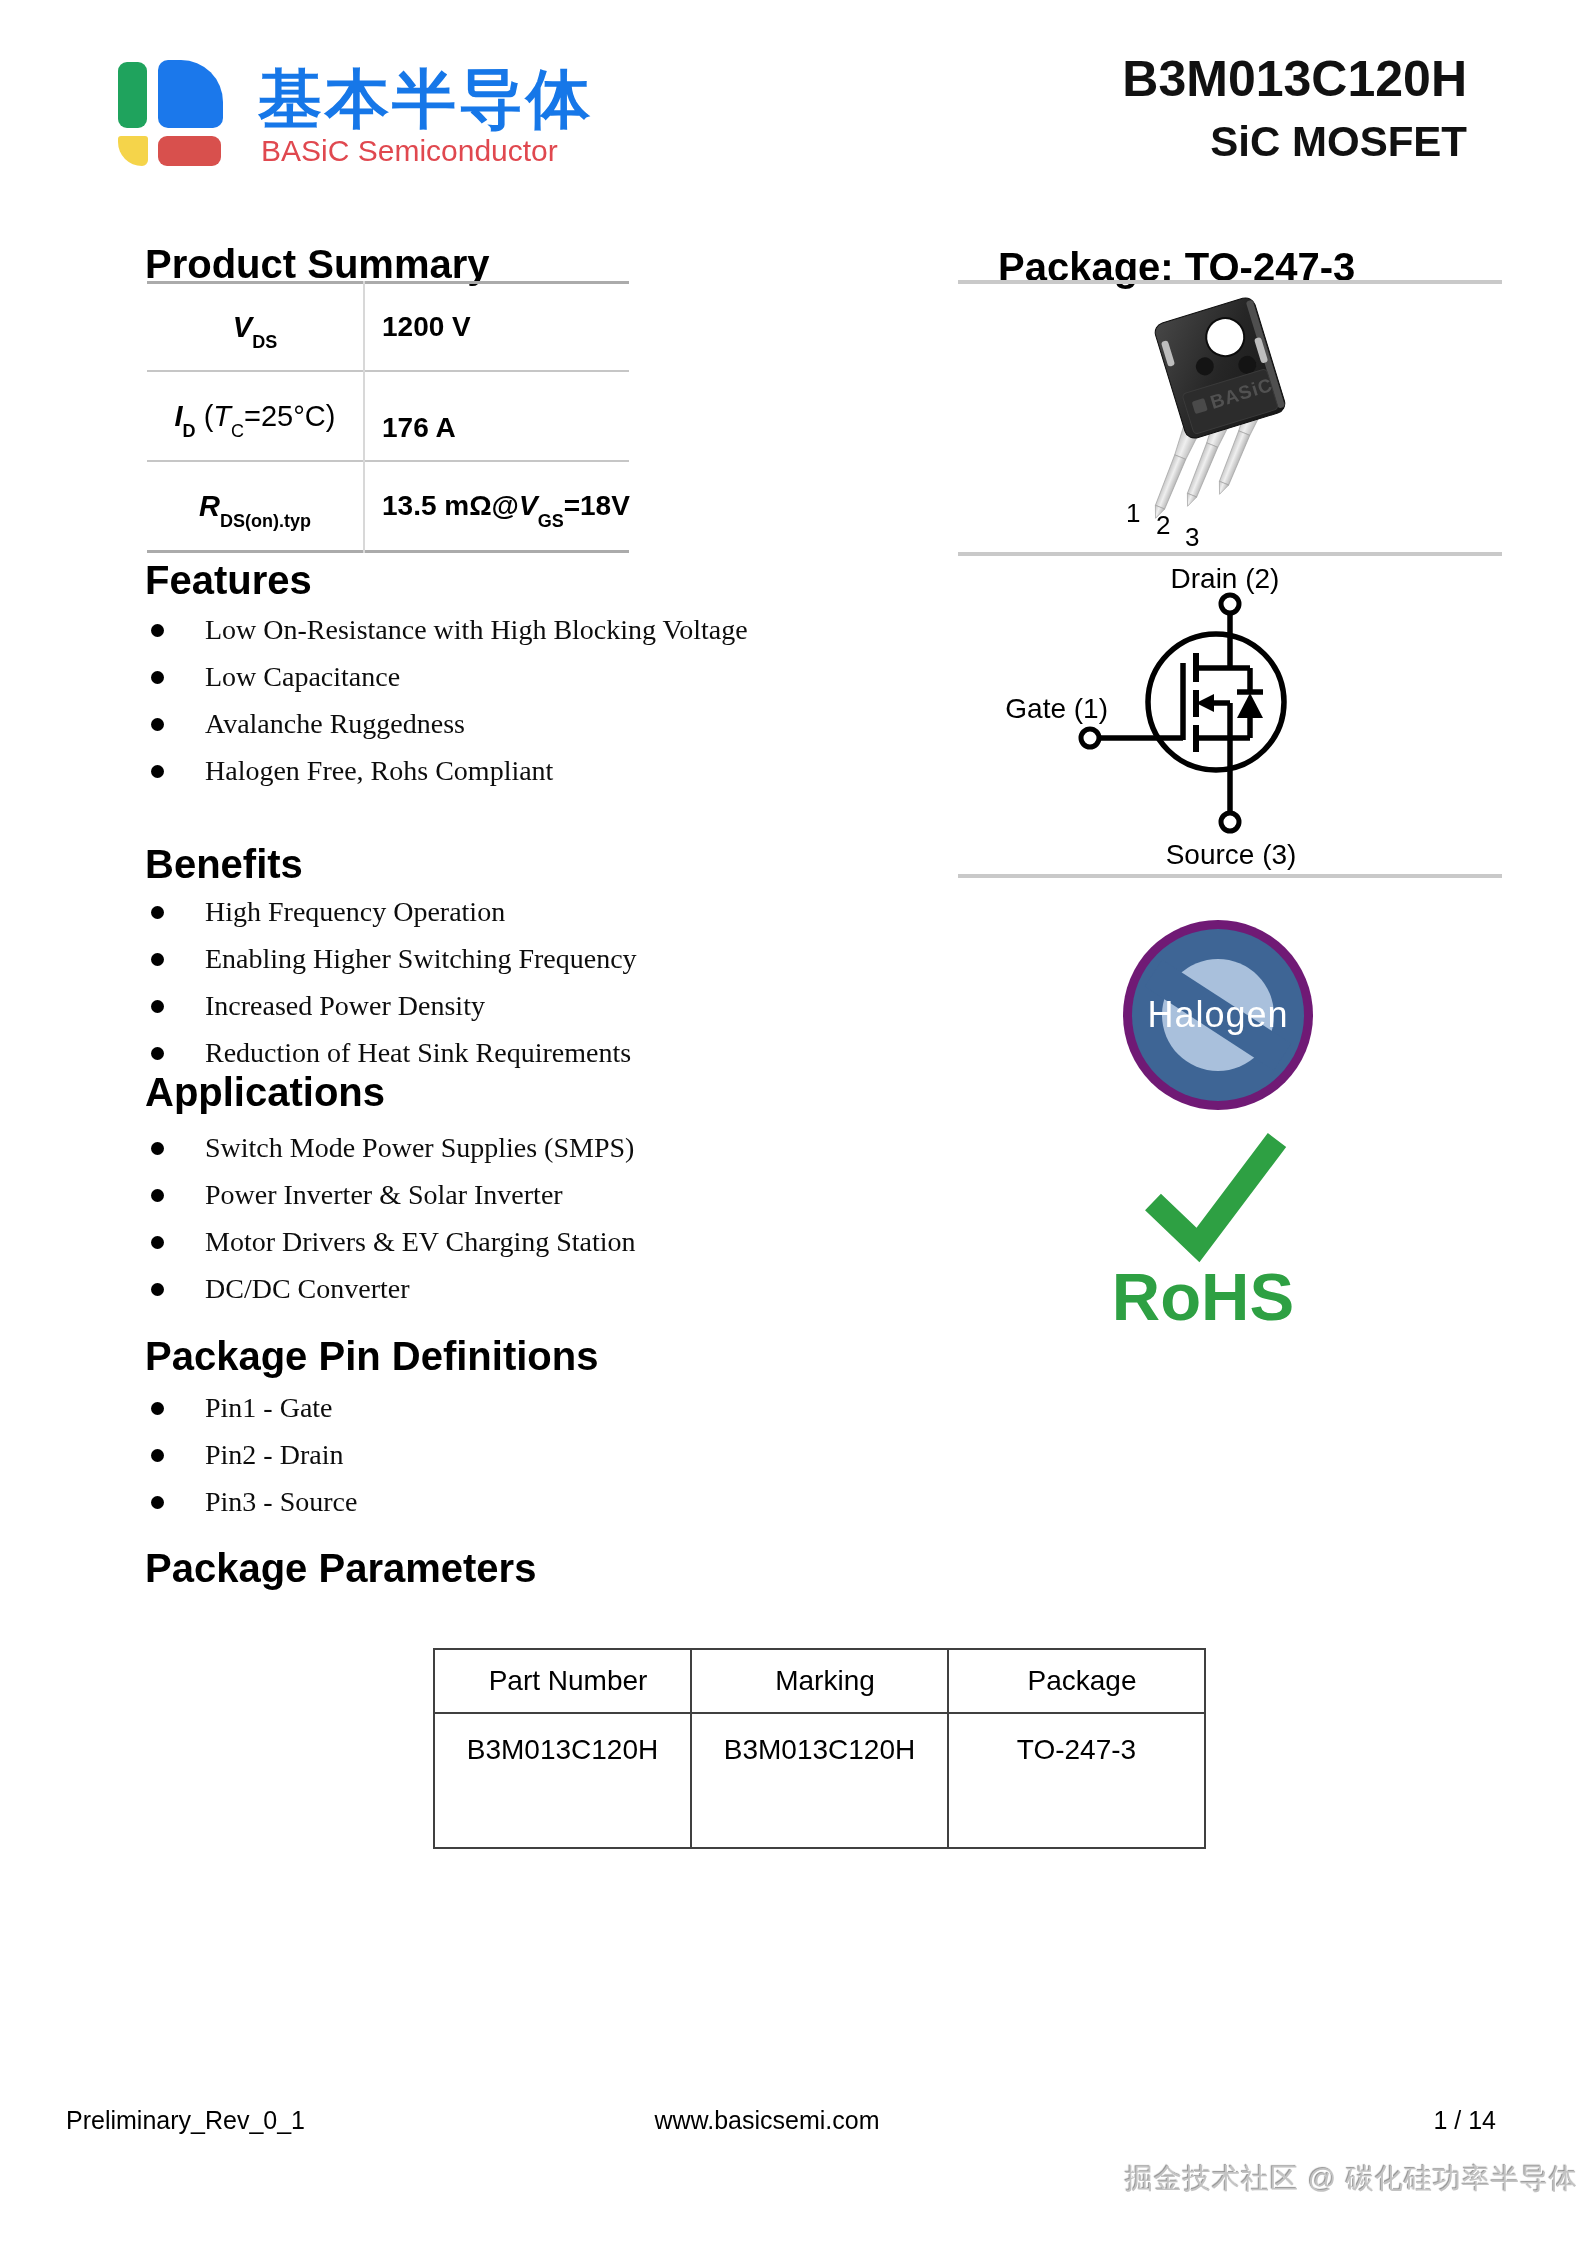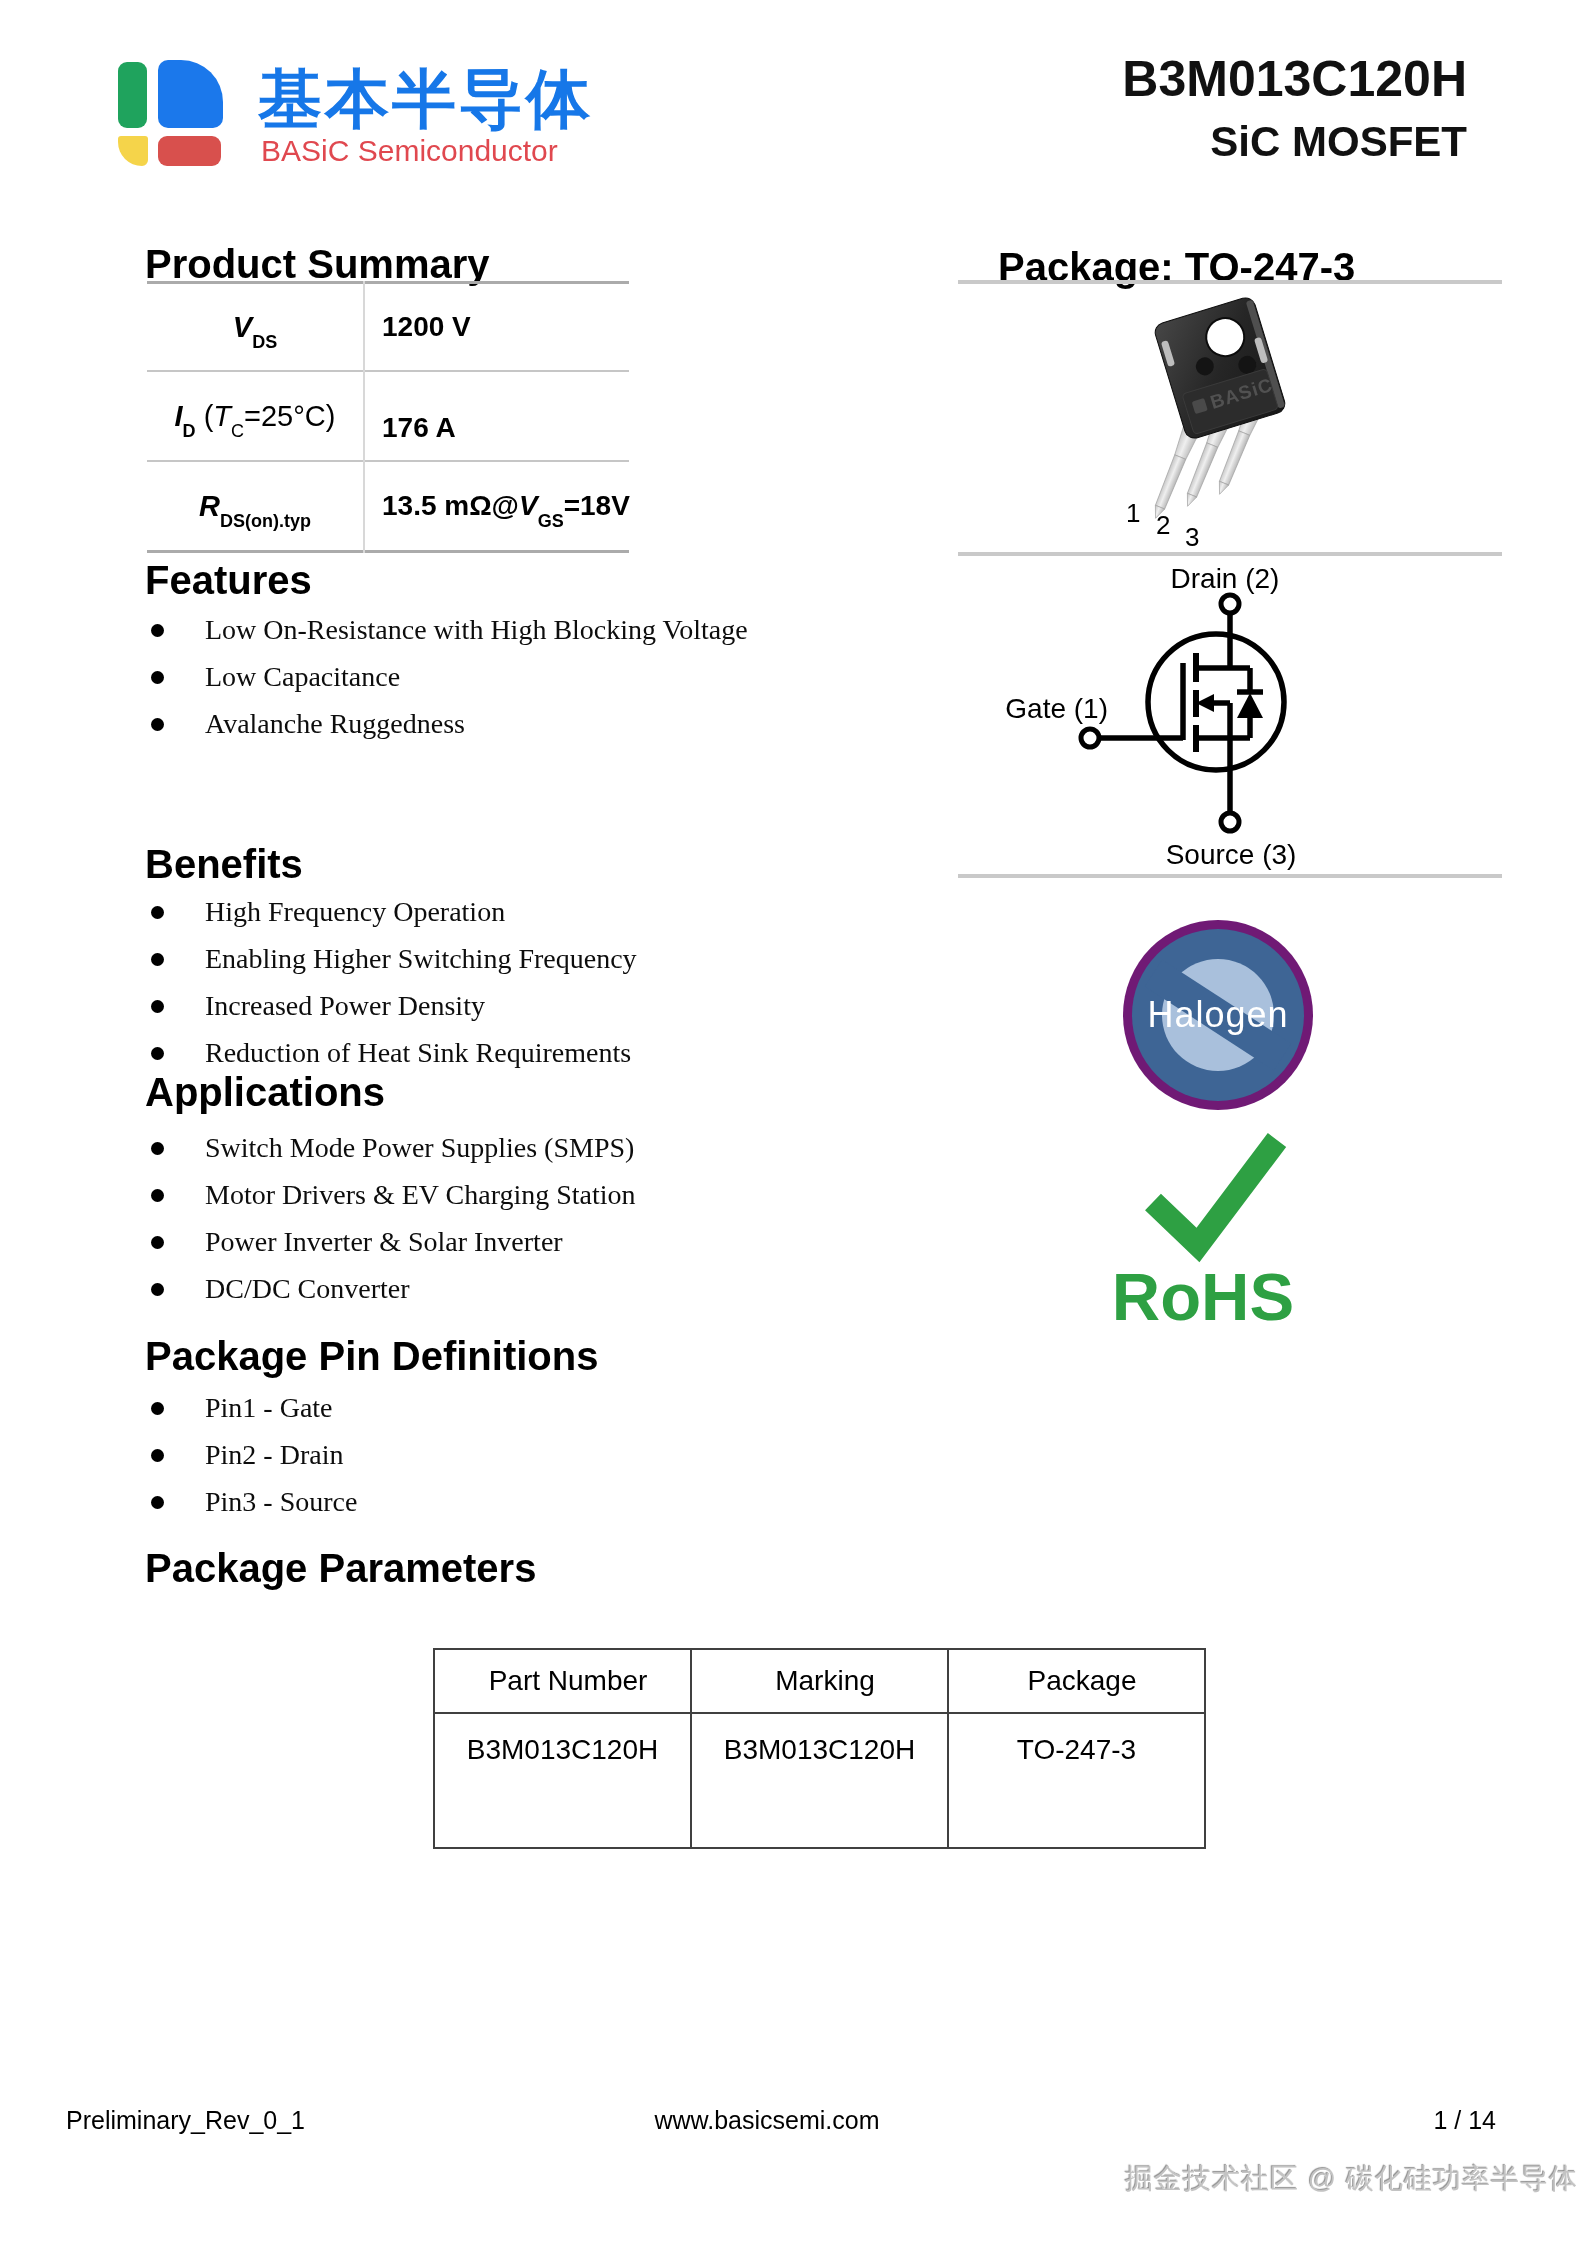--- a/index.html
+++ b/index.html
@@ -192,20 +192,24 @@
         <span class="li-text">Low On-Resistance with High Blocking Voltage</span>
       </li>
     <li>
         <span class="blt"></span>
         <span class="li-text">Low Capacitance</span>
       </li>
     <li>
         <span class="blt"></span>
         <span class="li-text">Avalanche Ruggedness</span>
       </li>
+    <li>
+        <span class="blt"></span>
+        <span class="li-text">Halogen Free, Rohs Compliant</span>
+      </li>
   </ul>
 
   <div class="abs h1" style="left:145px;top:842px;">Benefits</div>
   <ul class="blist" style="top:896px;">
     <li>
         <span class="blt"></span>
         <span class="li-text">High Frequency Operation</span>
       </li>
     <li>
         <span class="blt"></span>
@@ -222,25 +226,25 @@
   </ul>
 
   <div class="abs h1" style="left:145px;top:1070px;">Applications</div>
   <ul class="blist" style="top:1132px;">
     <li>
         <span class="blt"></span>
         <span class="li-text">Switch Mode Power Supplies (SMPS)</span>
       </li>
     <li>
         <span class="blt"></span>
+        <span class="li-text">Power Inverter &amp; Solar Inverter</span>
+      </li>
+    <li>
+        <span class="blt"></span>
         <span class="li-text">Motor Drivers &amp; EV Charging Station</span>
-      </li>
-    <li>
-        <span class="blt"></span>
-        <span class="li-text">Power Inverter &amp; Solar Inverter</span>
       </li>
     <li>
         <span class="blt"></span>
         <span class="li-text">DC/DC Converter</span>
       </li>
   </ul>
 
   <div class="abs h1" style="left:145px;top:1334px;">Package Pin Definitions</div>
   <ul class="blist" style="top:1392px;">
     <li>

